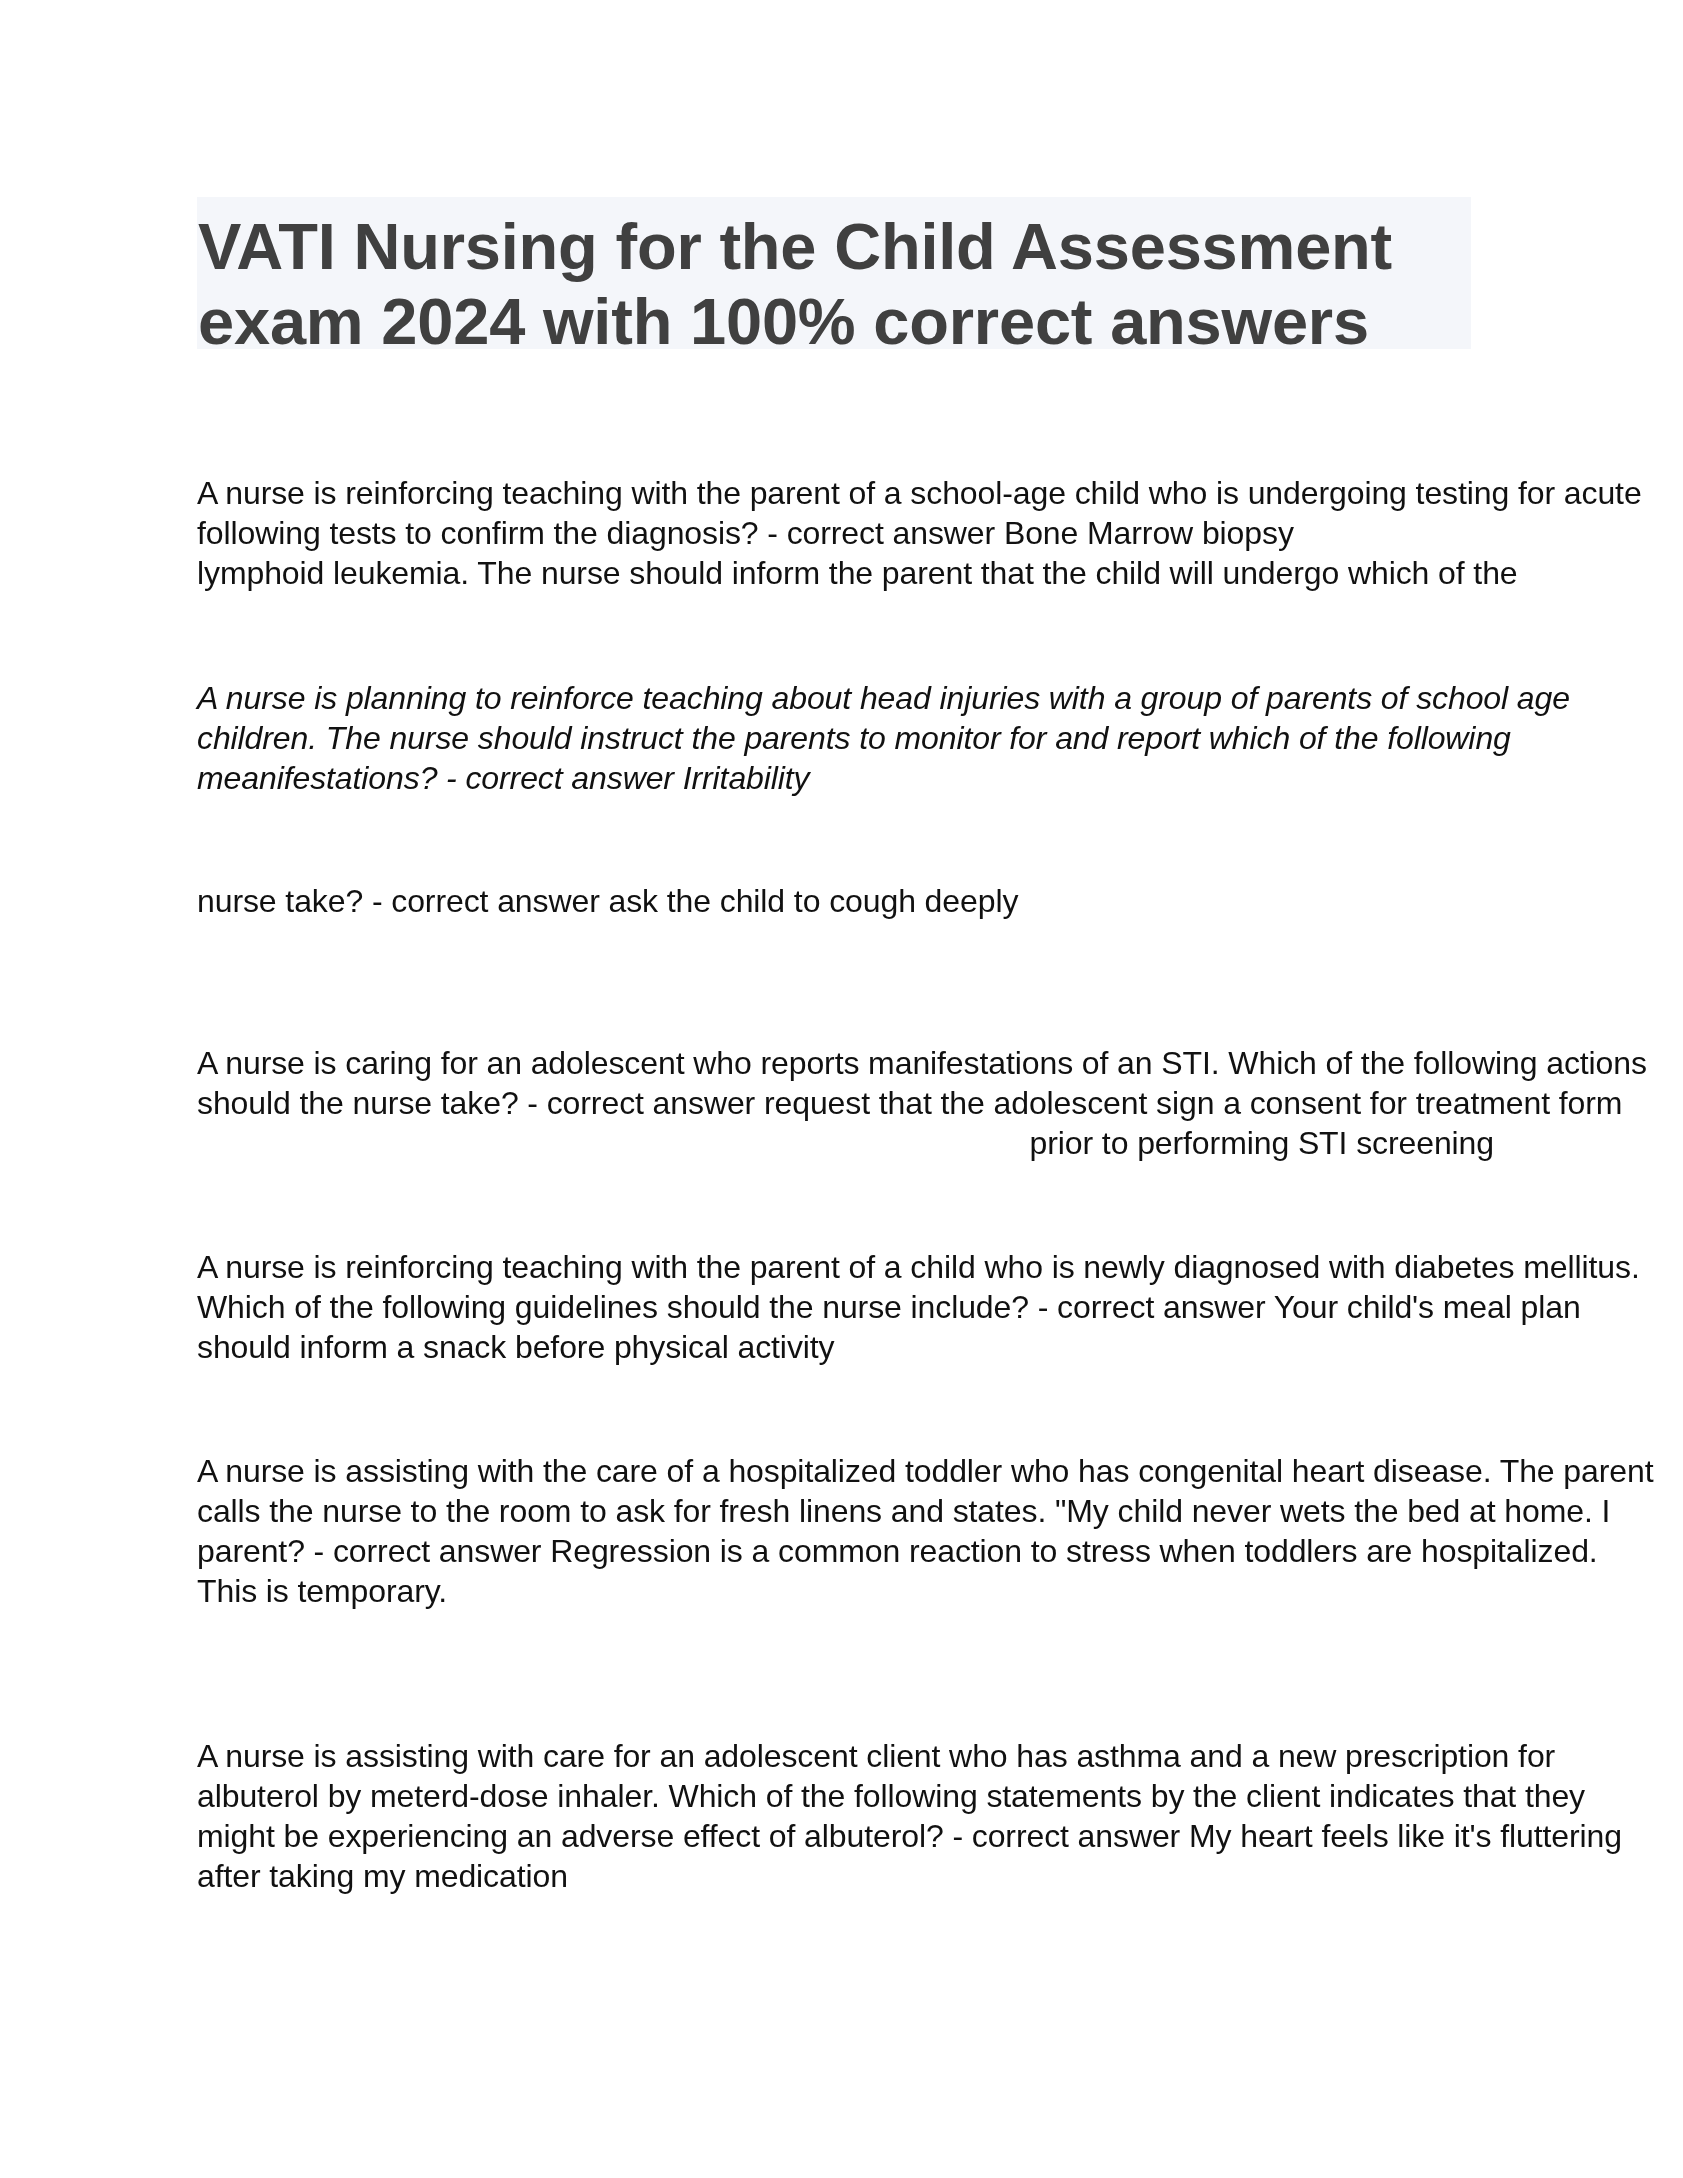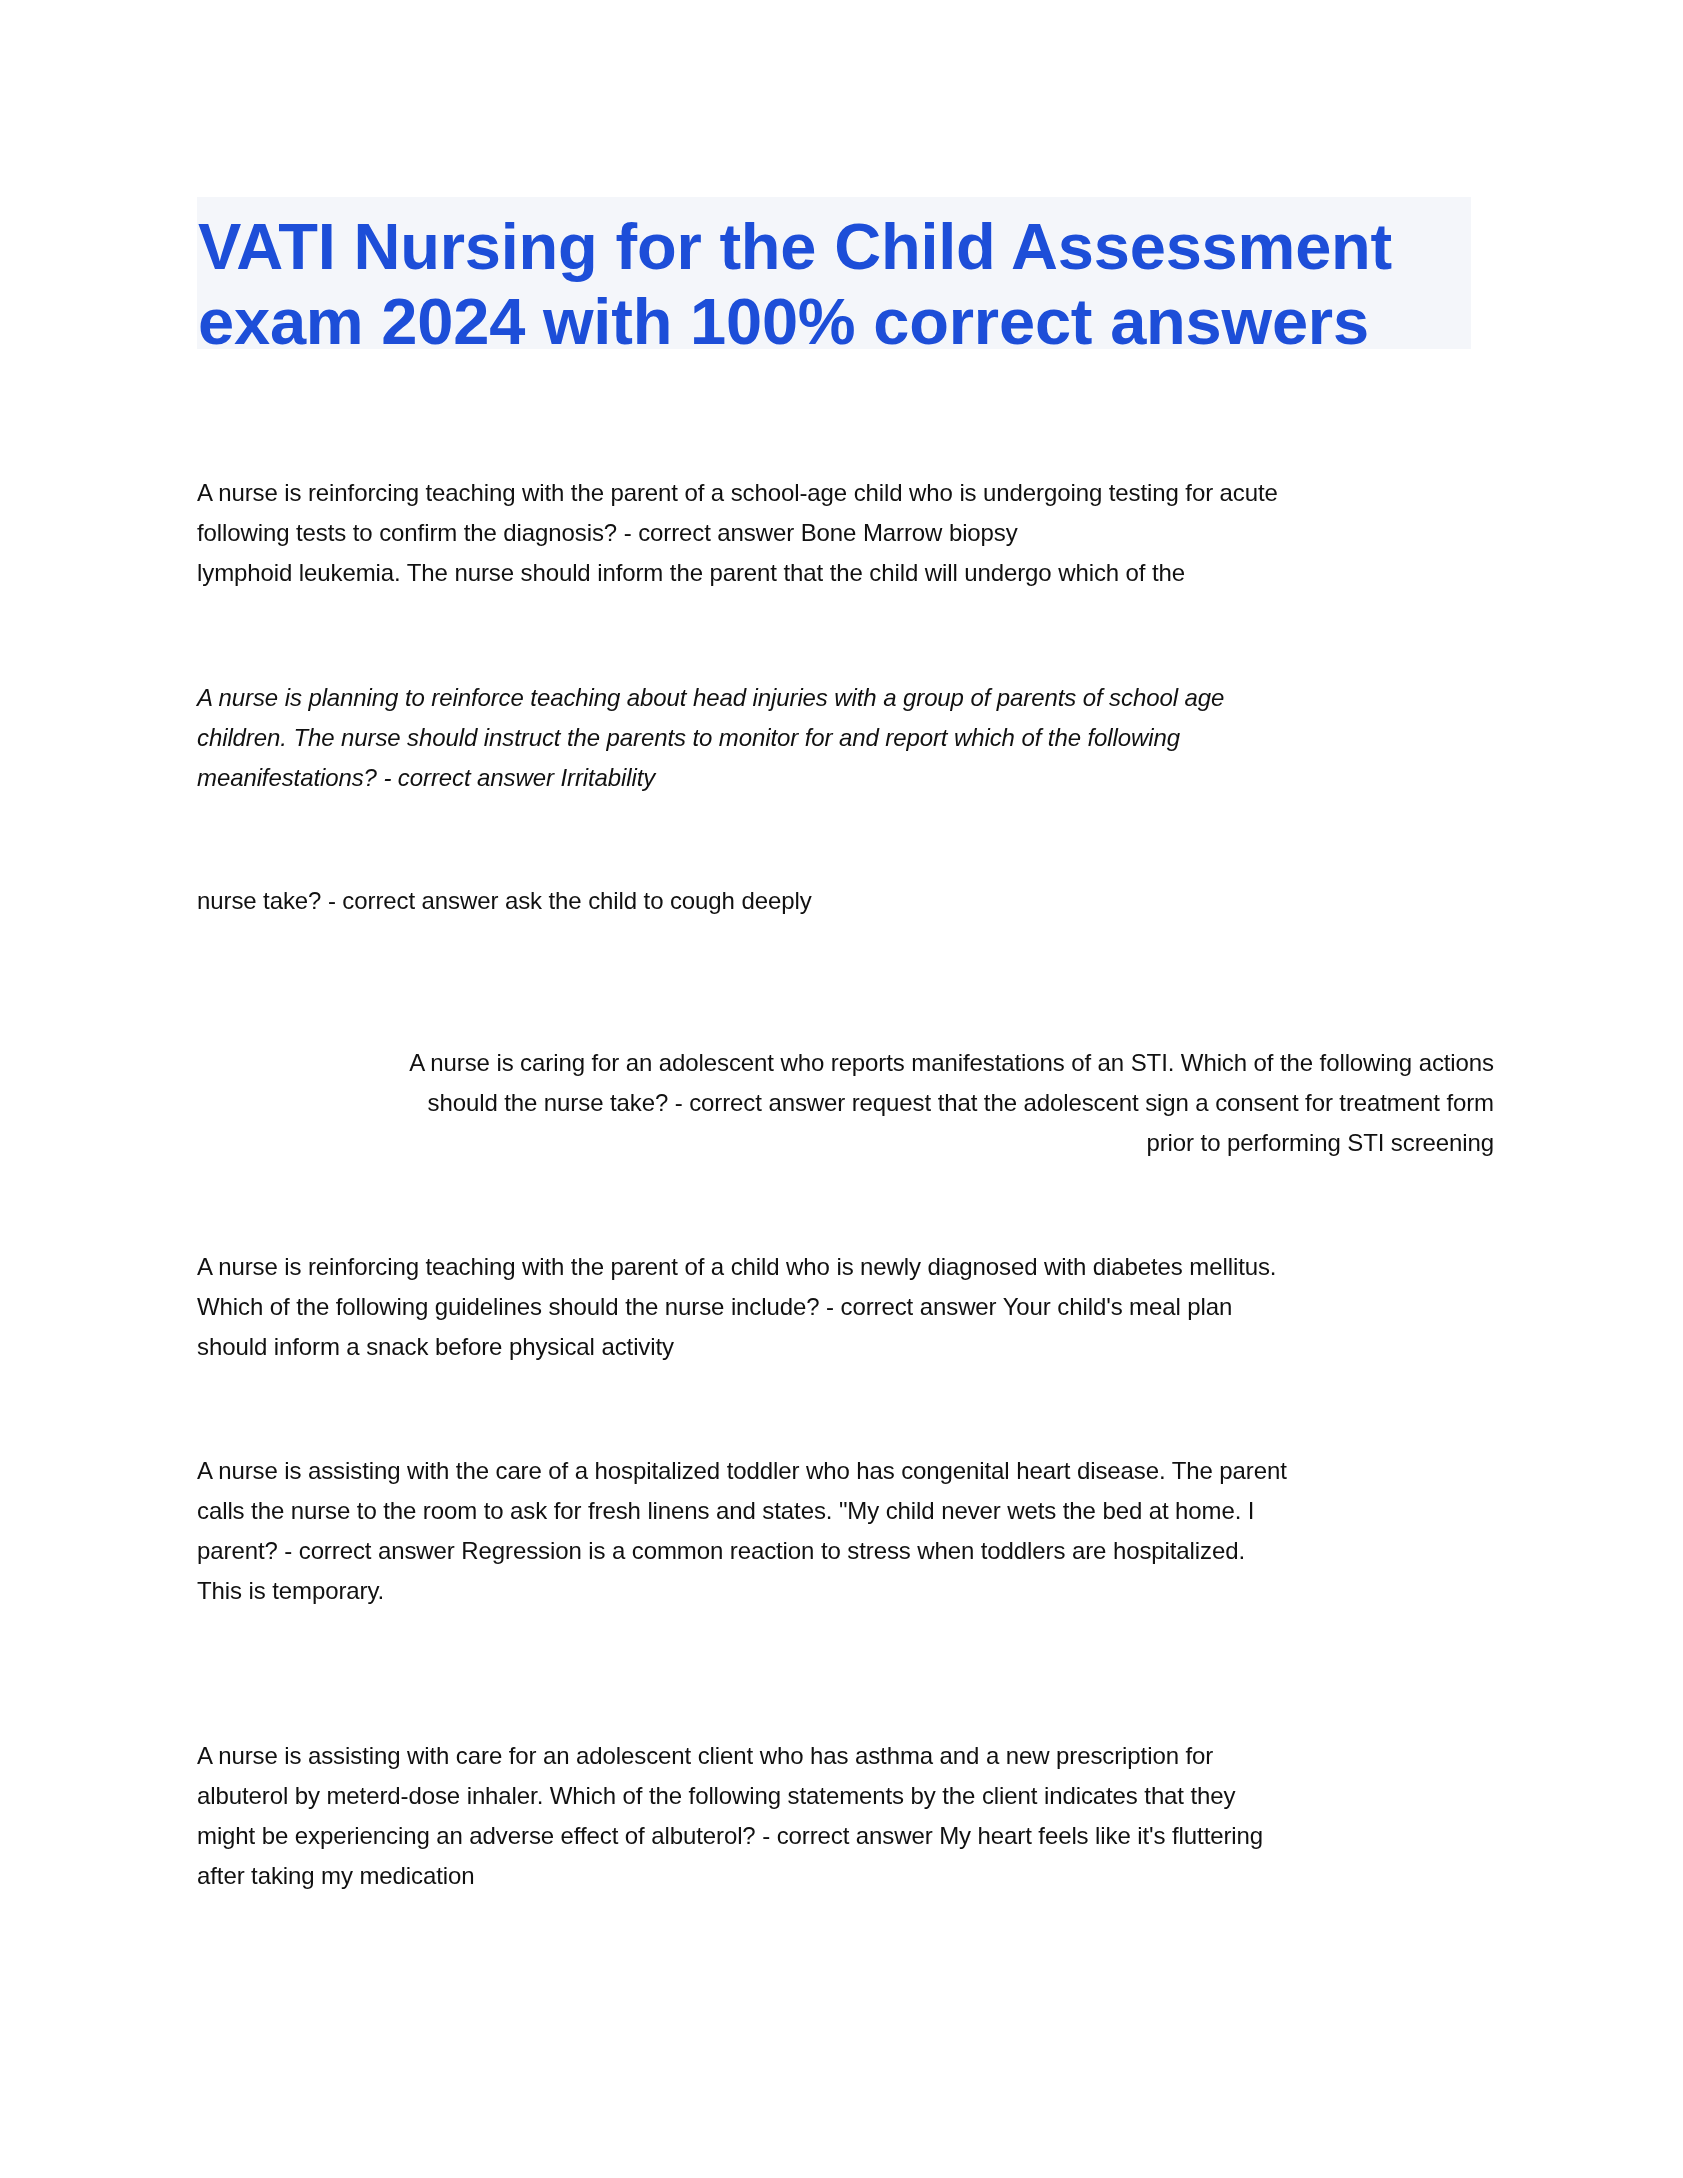--- a/index.html
+++ b/index.html
@@ -29,39 +29,39 @@
     background: #f4f6fa;
   }
   .title-line {
     position: absolute;
     left: 1px;
     margin: 0;
     font-family: "Liberation Sans", sans-serif;
     font-weight: bold;
     font-size: 65px;
     line-height: 65px;
-    color: #1d4ed8;
+    color: #404040;
     white-space: nowrap;
     letter-spacing: -0.2px;
   }
   .title-line.l1 { top: 17px; }
   .title-line.l2 { top: 92px; }
 
   .qa {
     position: absolute;
     left: 197px;
     width: 1297px;
     margin: 0;
   }
   .qa-line {
     display: block;
     height: 40px;
     line-height: 40px;
     font-family: "Liberation Sans", sans-serif;
-    font-size: 24px;
+    font-size: 32px;
     color: #111111;
     white-space: nowrap;
     letter-spacing: -0.1px;
   }
 </style>
 </head>
 <body>
 
 <div class="page">
 

